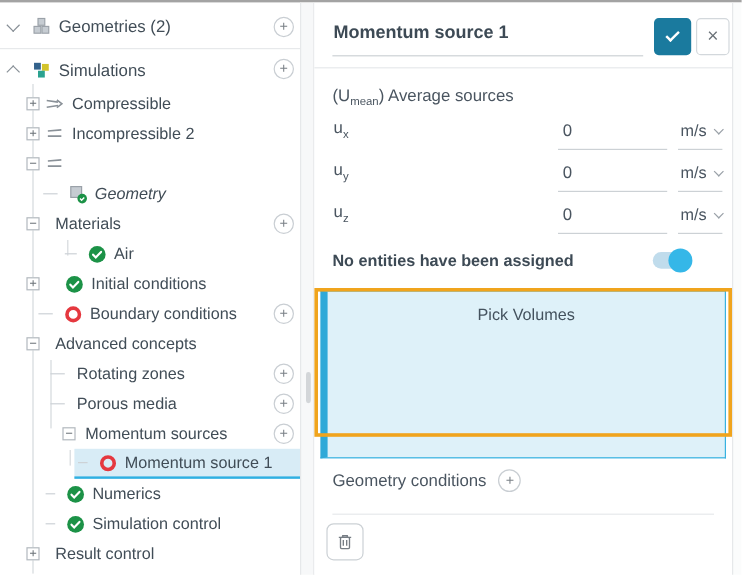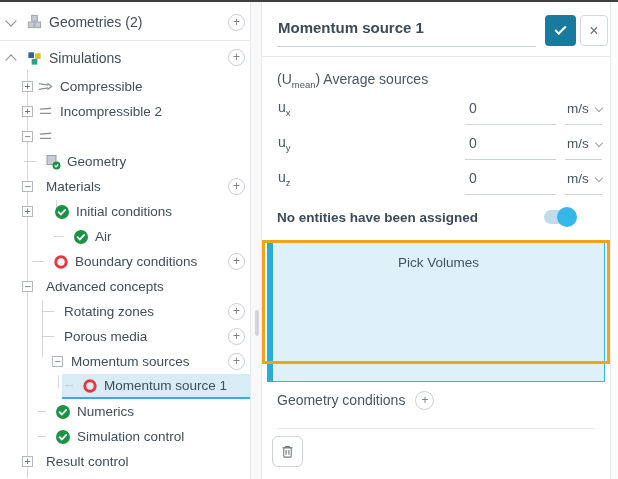--- a/index.html
+++ b/index.html
@@ -1,18 +1,18 @@
 <!DOCTYPE html>
 <html><head>
 <meta charset="utf-8">
 <style>
   * { margin:0; padding:0; box-sizing:border-box; }
   html,body { width:618px; height:479px; }
   body { font-family:"Liberation Sans","DejaVu Sans",sans-serif; background:#fff; }
-  .page { position:relative; width:618px; height:479px; overflow:hidden; background:#fff; border-top:2px solid #404040; }
+  .page { position:relative; width:618px; height:479px; overflow:hidden; background:#fff; border-top:2px solid #a3a3a3; }
 
   
   .tree { position:absolute; left:0; top:2px; width:250px; height:477px; background:#fff; }
   .vline { position:absolute; width:1px; background:#d5d9dc; }
   .trow { display:flex; align-items:center; height:25px; font-size:13.5px; color:#414d57; position:relative; white-space:nowrap; cursor:default; }
   .trow.root { height:33px; font-size:14px; }
   .trow.first { height:37px; border-bottom:1px solid #e7e9eb; font-size:14px; }
   .exp { width:11px; height:11px; border:1px solid #b2b8be; background:#fff; flex:none; display:flex; align-items:center; justify-content:center; color:#6b7278; font:10px/1 "DejaVu Sans Mono",monospace; margin-right:8px; }
   .exp.plus::before { content:"+"; }
   .exp.minus::before { content:"\2212"; }
@@ -129,58 +129,58 @@
 
     <div class="trow" style="padding-left:22px;">
       <span class="exp minus mr4"></span>
       <span class="ticon">
         <svg viewBox="0 0 16 16" width="15" height="15">
             <path d="M2 5.5 L14 4.5 M2 10 L14 10" stroke="#8a9198" stroke-width="1.5" fill="none"></path>
           </svg>
       </span>
     </div>
 
-    <div class="trow" style="padding-left:24px;">
+    <div class="trow" style="padding-left:36px;font-style:italic;">
       <span class="dash w12"></span>
       <span class="ticon">
         <svg viewBox="0 0 16 16" width="16" height="16">
             <rect x="2" y="1.5" width="9" height="9" fill="#c6ccd2" stroke="#9aa1a8"></rect>
             <circle cx="11.5" cy="11.5" r="4" fill="#1c9247"></circle>
             <path d="M9.7 11.5l1.3 1.3 2.2-2.3" stroke="#fff" stroke-width="1.2" fill="none"></path>
           </svg>
       </span>
       <span class="tlabel">Geometry</span>
     </div>
 
     <div class="trow" style="padding-left:22px;">
       <span class="exp minus mr13"></span>
       <span class="tlabel">Materials</span>
       <span class="plusc"></span>
     </div>
 
-    <div class="trow" style="padding-left:22px;">
-      <span class="exp plus mr20"></span>
+    <div class="trow" style="padding-left:54px;">
+      <span class="dash w10"></span>
       <span class="ticon">
         <svg viewBox="0 0 16 16" width="16" height="16">
             <circle cx="8" cy="8" r="7" fill="#1c9247"></circle>
             <path d="M4.6 8.2l2.2 2.3 4.4-4.6" stroke="#fff" stroke-width="1.8" fill="none" stroke-linecap="round"></path>
           </svg>
       </span>
-      <span class="tlabel">Initial conditions</span>
-    </div>
-
-    <div class="trow" style="padding-left:54px;">
-      <span class="dash w10"></span>
+      <span class="tlabel">Air</span>
+    </div>
+
+    <div class="trow" style="padding-left:22px;">
+      <span class="exp plus mr20"></span>
       <span class="ticon">
         <svg viewBox="0 0 16 16" width="16" height="16">
             <circle cx="8" cy="8" r="7" fill="#1c9247"></circle>
             <path d="M4.6 8.2l2.2 2.3 4.4-4.6" stroke="#fff" stroke-width="1.8" fill="none" stroke-linecap="round"></path>
           </svg>
       </span>
-      <span class="tlabel">Air</span>
+      <span class="tlabel">Initial conditions</span>
     </div>
 
     <div class="trow" style="padding-left:32px;">
       <span class="dash w12"></span>
       <span class="ticon">
         <svg viewBox="0 0 16 16" width="16" height="16">
             <circle cx="8" cy="8" r="5.2" fill="none" stroke="#e5383f" stroke-width="3"></circle>
           </svg>
       </span>
       <span class="tlabel">Boundary conditions</span>

